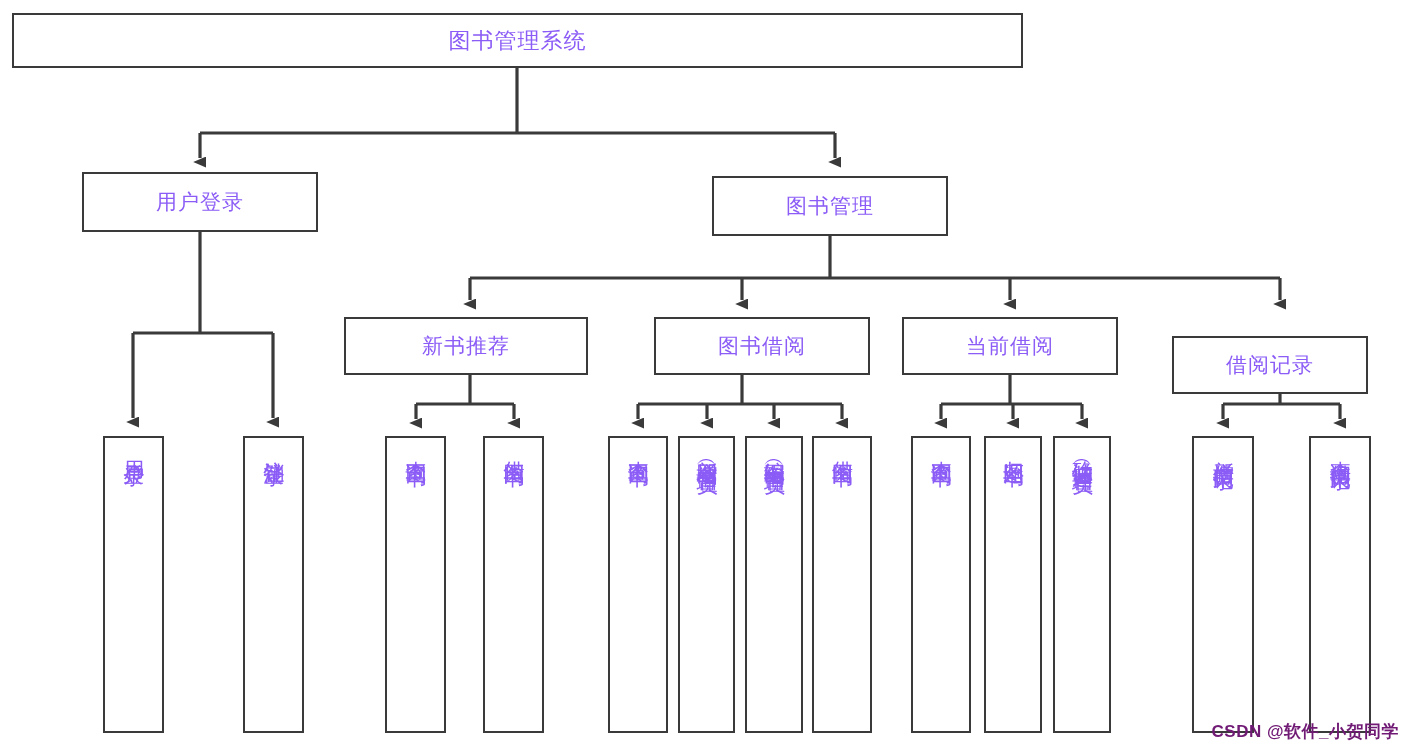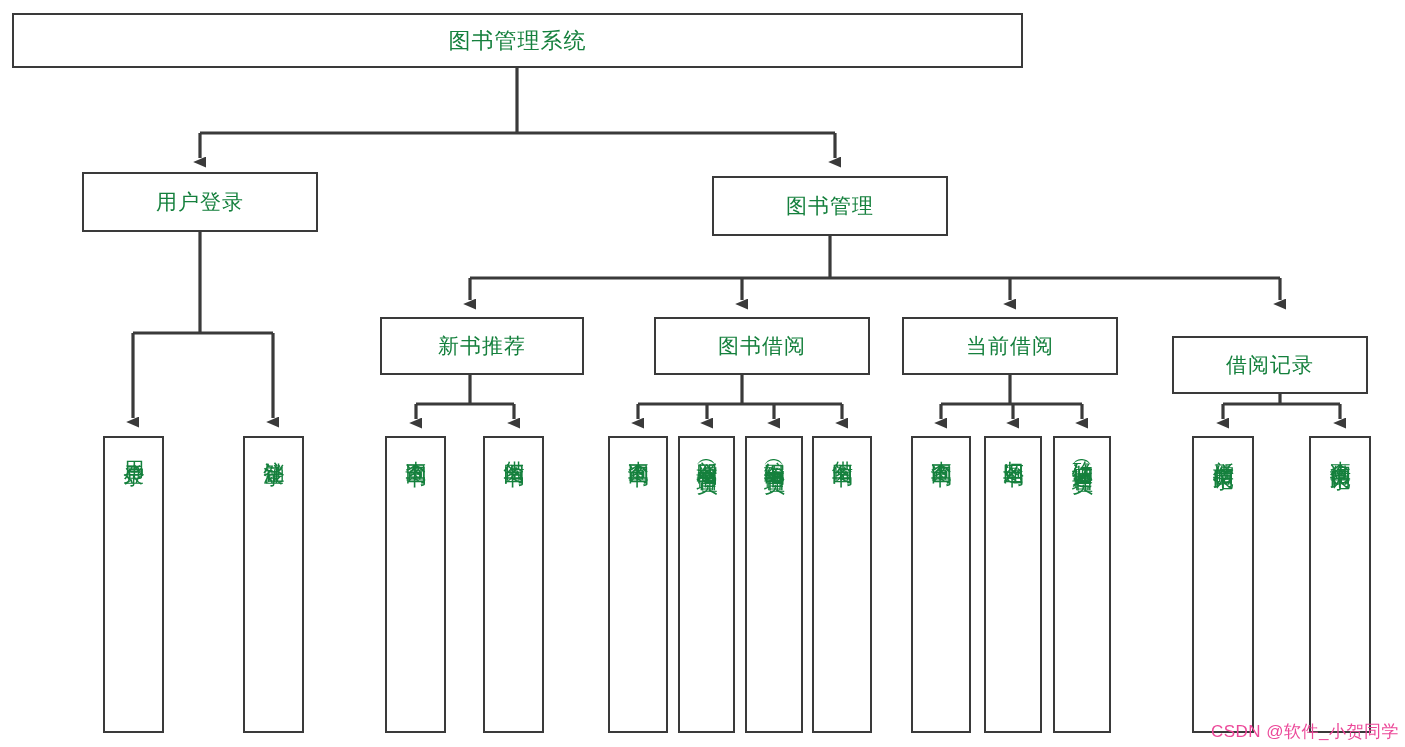--- a/index.html
+++ b/index.html
@@ -1,27 +1,27 @@
 <!DOCTYPE html>
 <html><head>
 <meta charset="utf-8">
 <title>图书管理系统 功能结构图</title>
 <style>
   html,body{margin:0;padding:0;background:#ffffff;}
   body{font-family:"Liberation Sans","DejaVu Sans",sans-serif;}
   #canvas{position:relative;width:1405px;height:747px;background:#ffffff;overflow:hidden;}
   #edges{position:absolute;left:0;top:0;width:1405px;height:747px;}
   .node{position:absolute;box-sizing:border-box;background:#ffffff;border:2px solid #3a3a3a;
-        display:flex;align-items:center;justify-content:center;text-align:center;color:#15803d;}
+        display:flex;align-items:center;justify-content:center;text-align:center;color:#8b5cf6;}
   .node.h{font-size:21px;letter-spacing:1px;}
   .node.root{font-size:22px;}
   .node.v{writing-mode:vertical-rl;text-orientation:upright;font-size:21px;line-height:1.28;
           letter-spacing:2px;padding:6px 0;justify-content:flex-start;align-items:center;}
-  .watermark{position:absolute;right:6px;bottom:4px;font-size:17px;color:#ec4899;
-             letter-spacing:.5px;white-space:nowrap;}
+  .watermark{position:absolute;right:6px;bottom:4px;font-size:17px;color:#701a75;
+             letter-spacing:.5px;white-space:nowrap;font-weight:bold;}
 </style>
 </head>
 <body>
 
 <div id="canvas">
 
   <svg id="edges" viewBox="0 0 1405 747" xmlns="http://www.w3.org/2000/svg">
     <defs>
       <marker id="arw" markerWidth="11" markerHeight="13" refX="1.5" refY="6.2" orient="auto" markerUnits="userSpaceOnUse">
         <path d="M0,0 L11,0 L5.5,13 Z" fill="#3a3a3a"></path>
@@ -69,21 +69,21 @@
       <path d="M1223,404 L1223,419" marker-end="url(#arw)"></path>
       <path d="M1340,404 L1340,419" marker-end="url(#arw)"></path>
     </g>
   </svg>
 
   <div class="node h root" style="left:12px;top:13px;width:1011px;height:55px;">图书管理系统</div>
 
   <div class="node h" style="left:82px;top:172px;width:236px;height:60px;">用户登录</div>
   <div class="node h" style="left:712px;top:176px;width:236px;height:60px;">图书管理</div>
 
-  <div class="node h" style="left:380px;top:317px;width:204px;height:58px;">新书推荐</div>
+  <div class="node h" style="left:344px;top:317px;width:244px;height:58px;">新书推荐</div>
   <div class="node h" style="left:634px;top:317px;width:216px;height:58px;margin-left:20px;">图书借阅</div>
   <div class="node h" style="left:902px;top:317px;width:216px;height:58px;font-family:Liberation Serif, serif;">当前借阅</div>
   <div class="node h" style="left:1172px;top:336px;width:196px;height:58px;">借阅记录</div>
 
   <div class="node v" style="left:103px;top:436px;width:61px;height:297px;">用户登录</div>
   <div class="node v" style="left:243px;top:436px;width:61px;height:297px;">注销登录</div>
   <div class="node v" style="left:385px;top:436px;width:61px;height:297px;">查询图书</div>
   <div class="node v" style="left:483px;top:436px;width:61px;height:297px;">借阅图书</div>
   <div class="node v" style="left:608px;top:436px;width:60px;height:297px;">查询图书</div>
   <div class="node v" style="left:678px;top:436px;width:57px;height:297px;">新增图书（管理员）</div>

